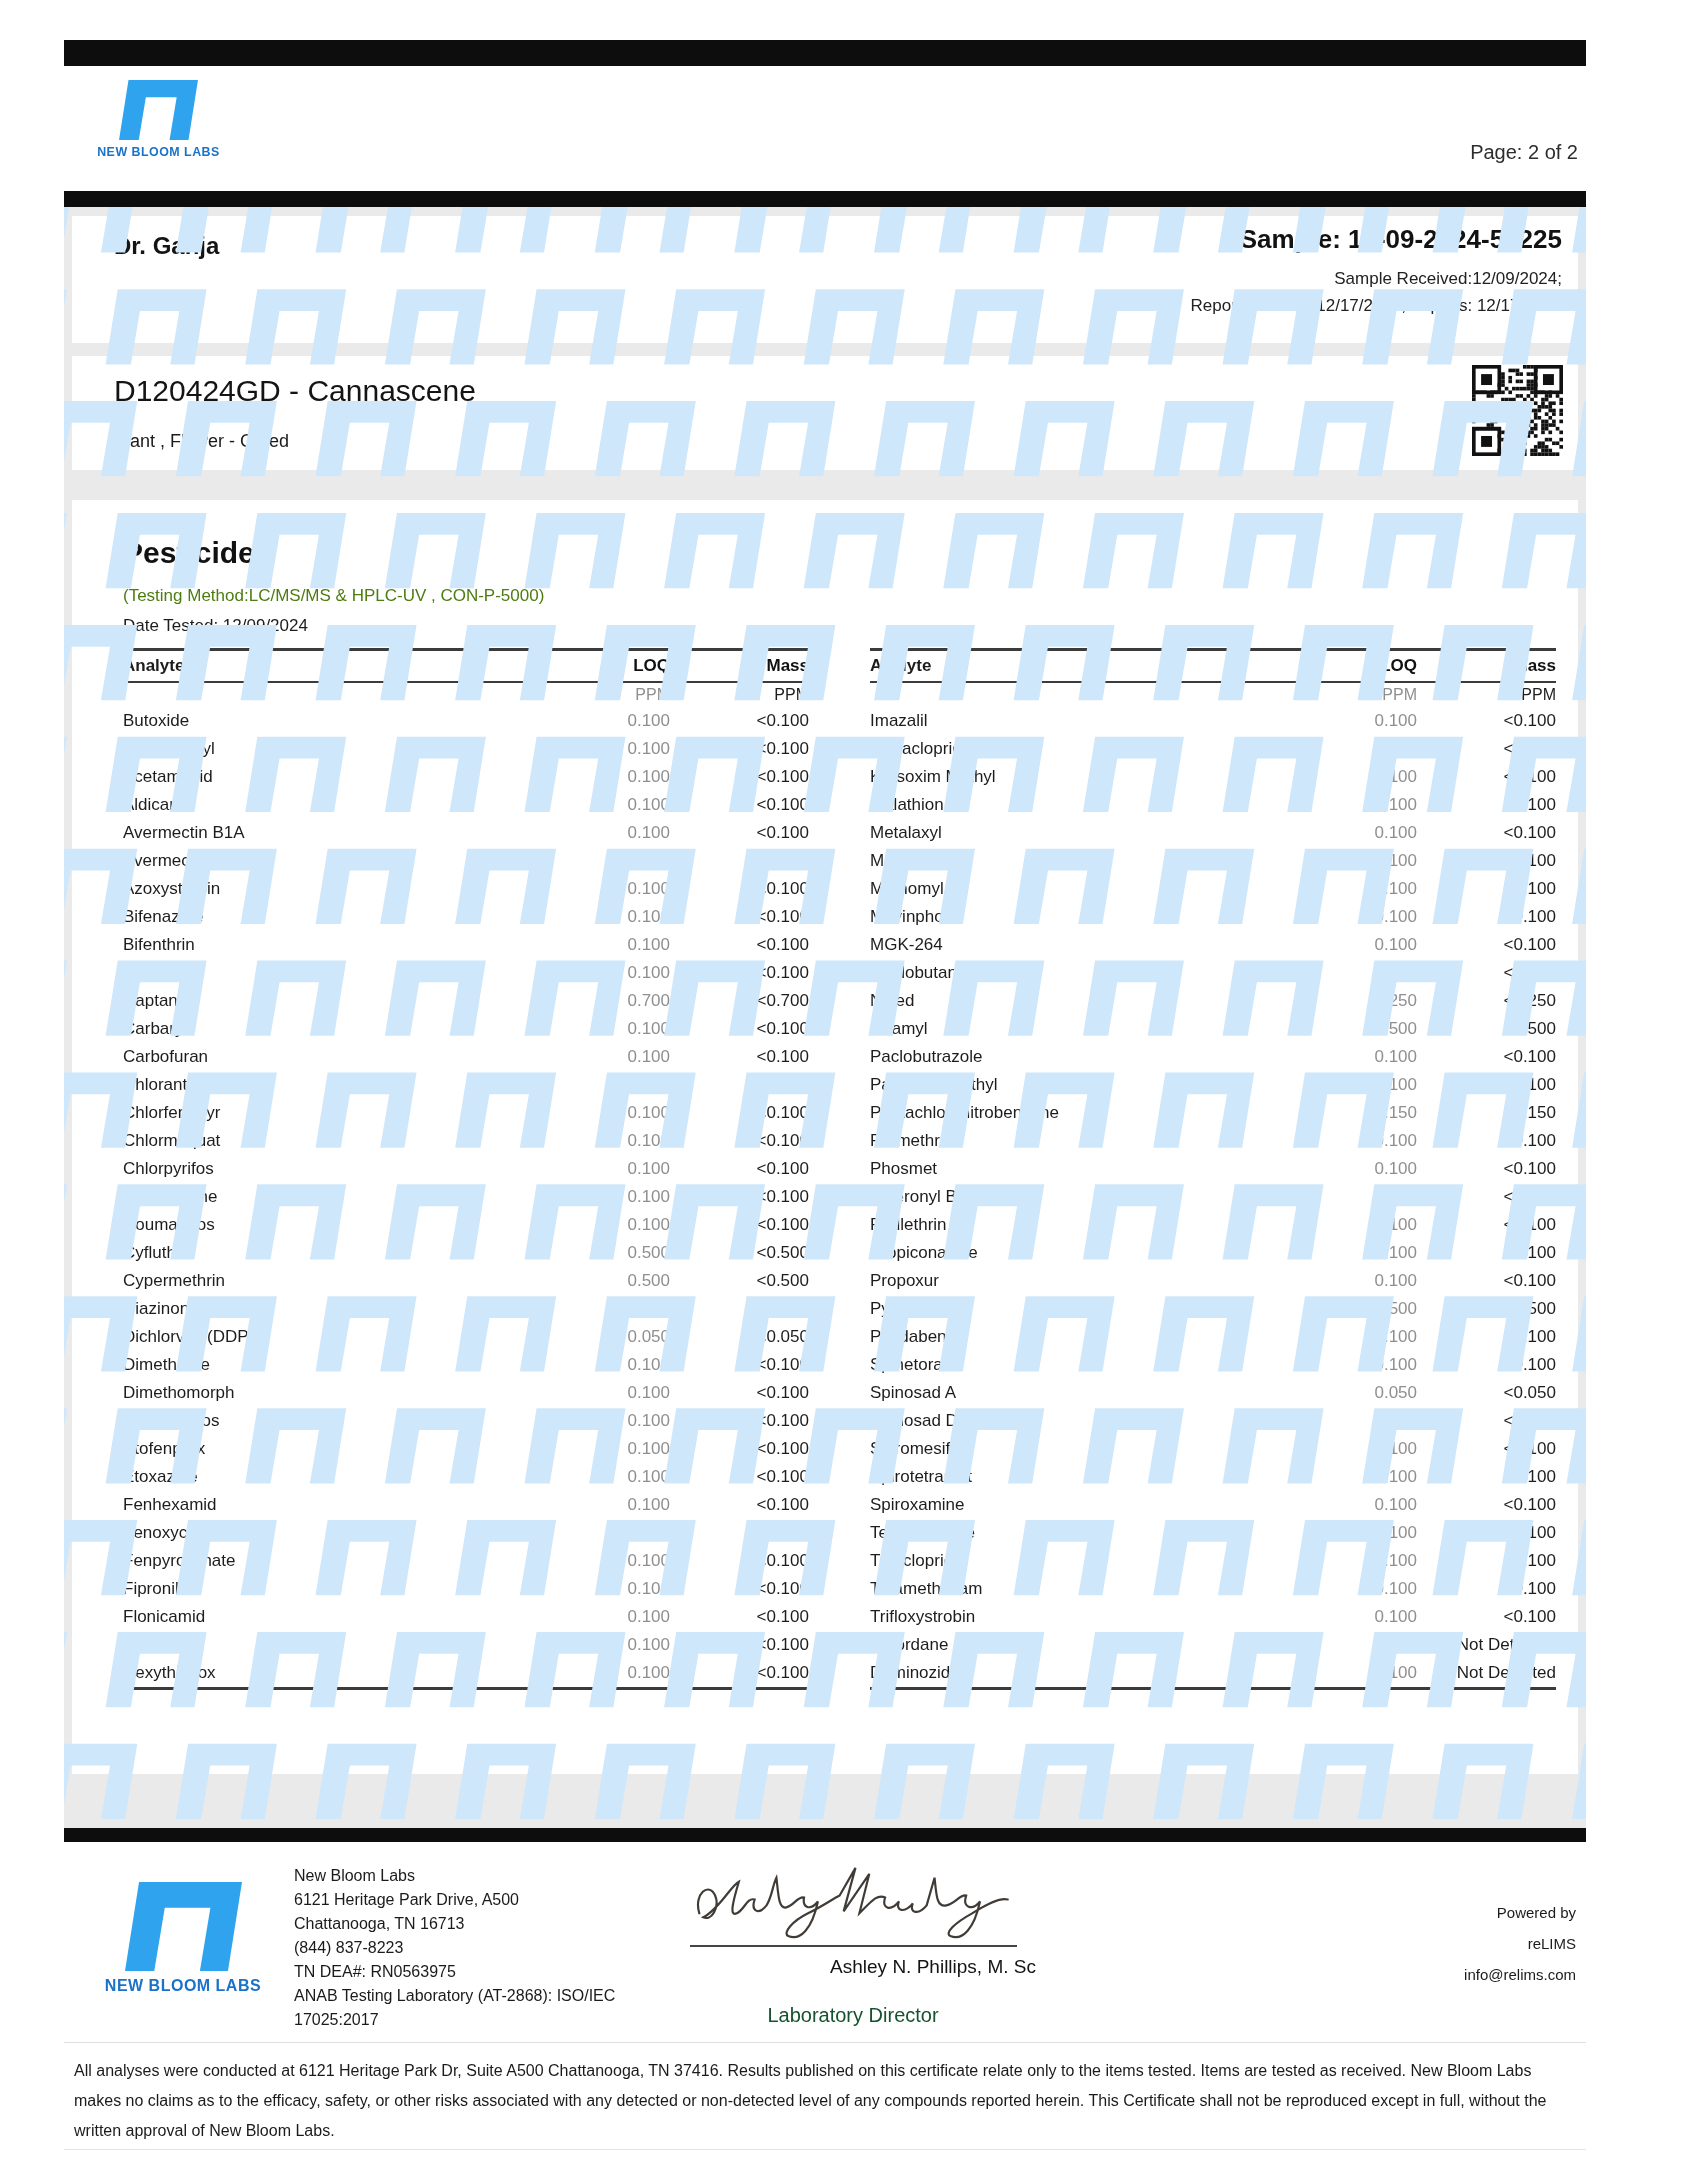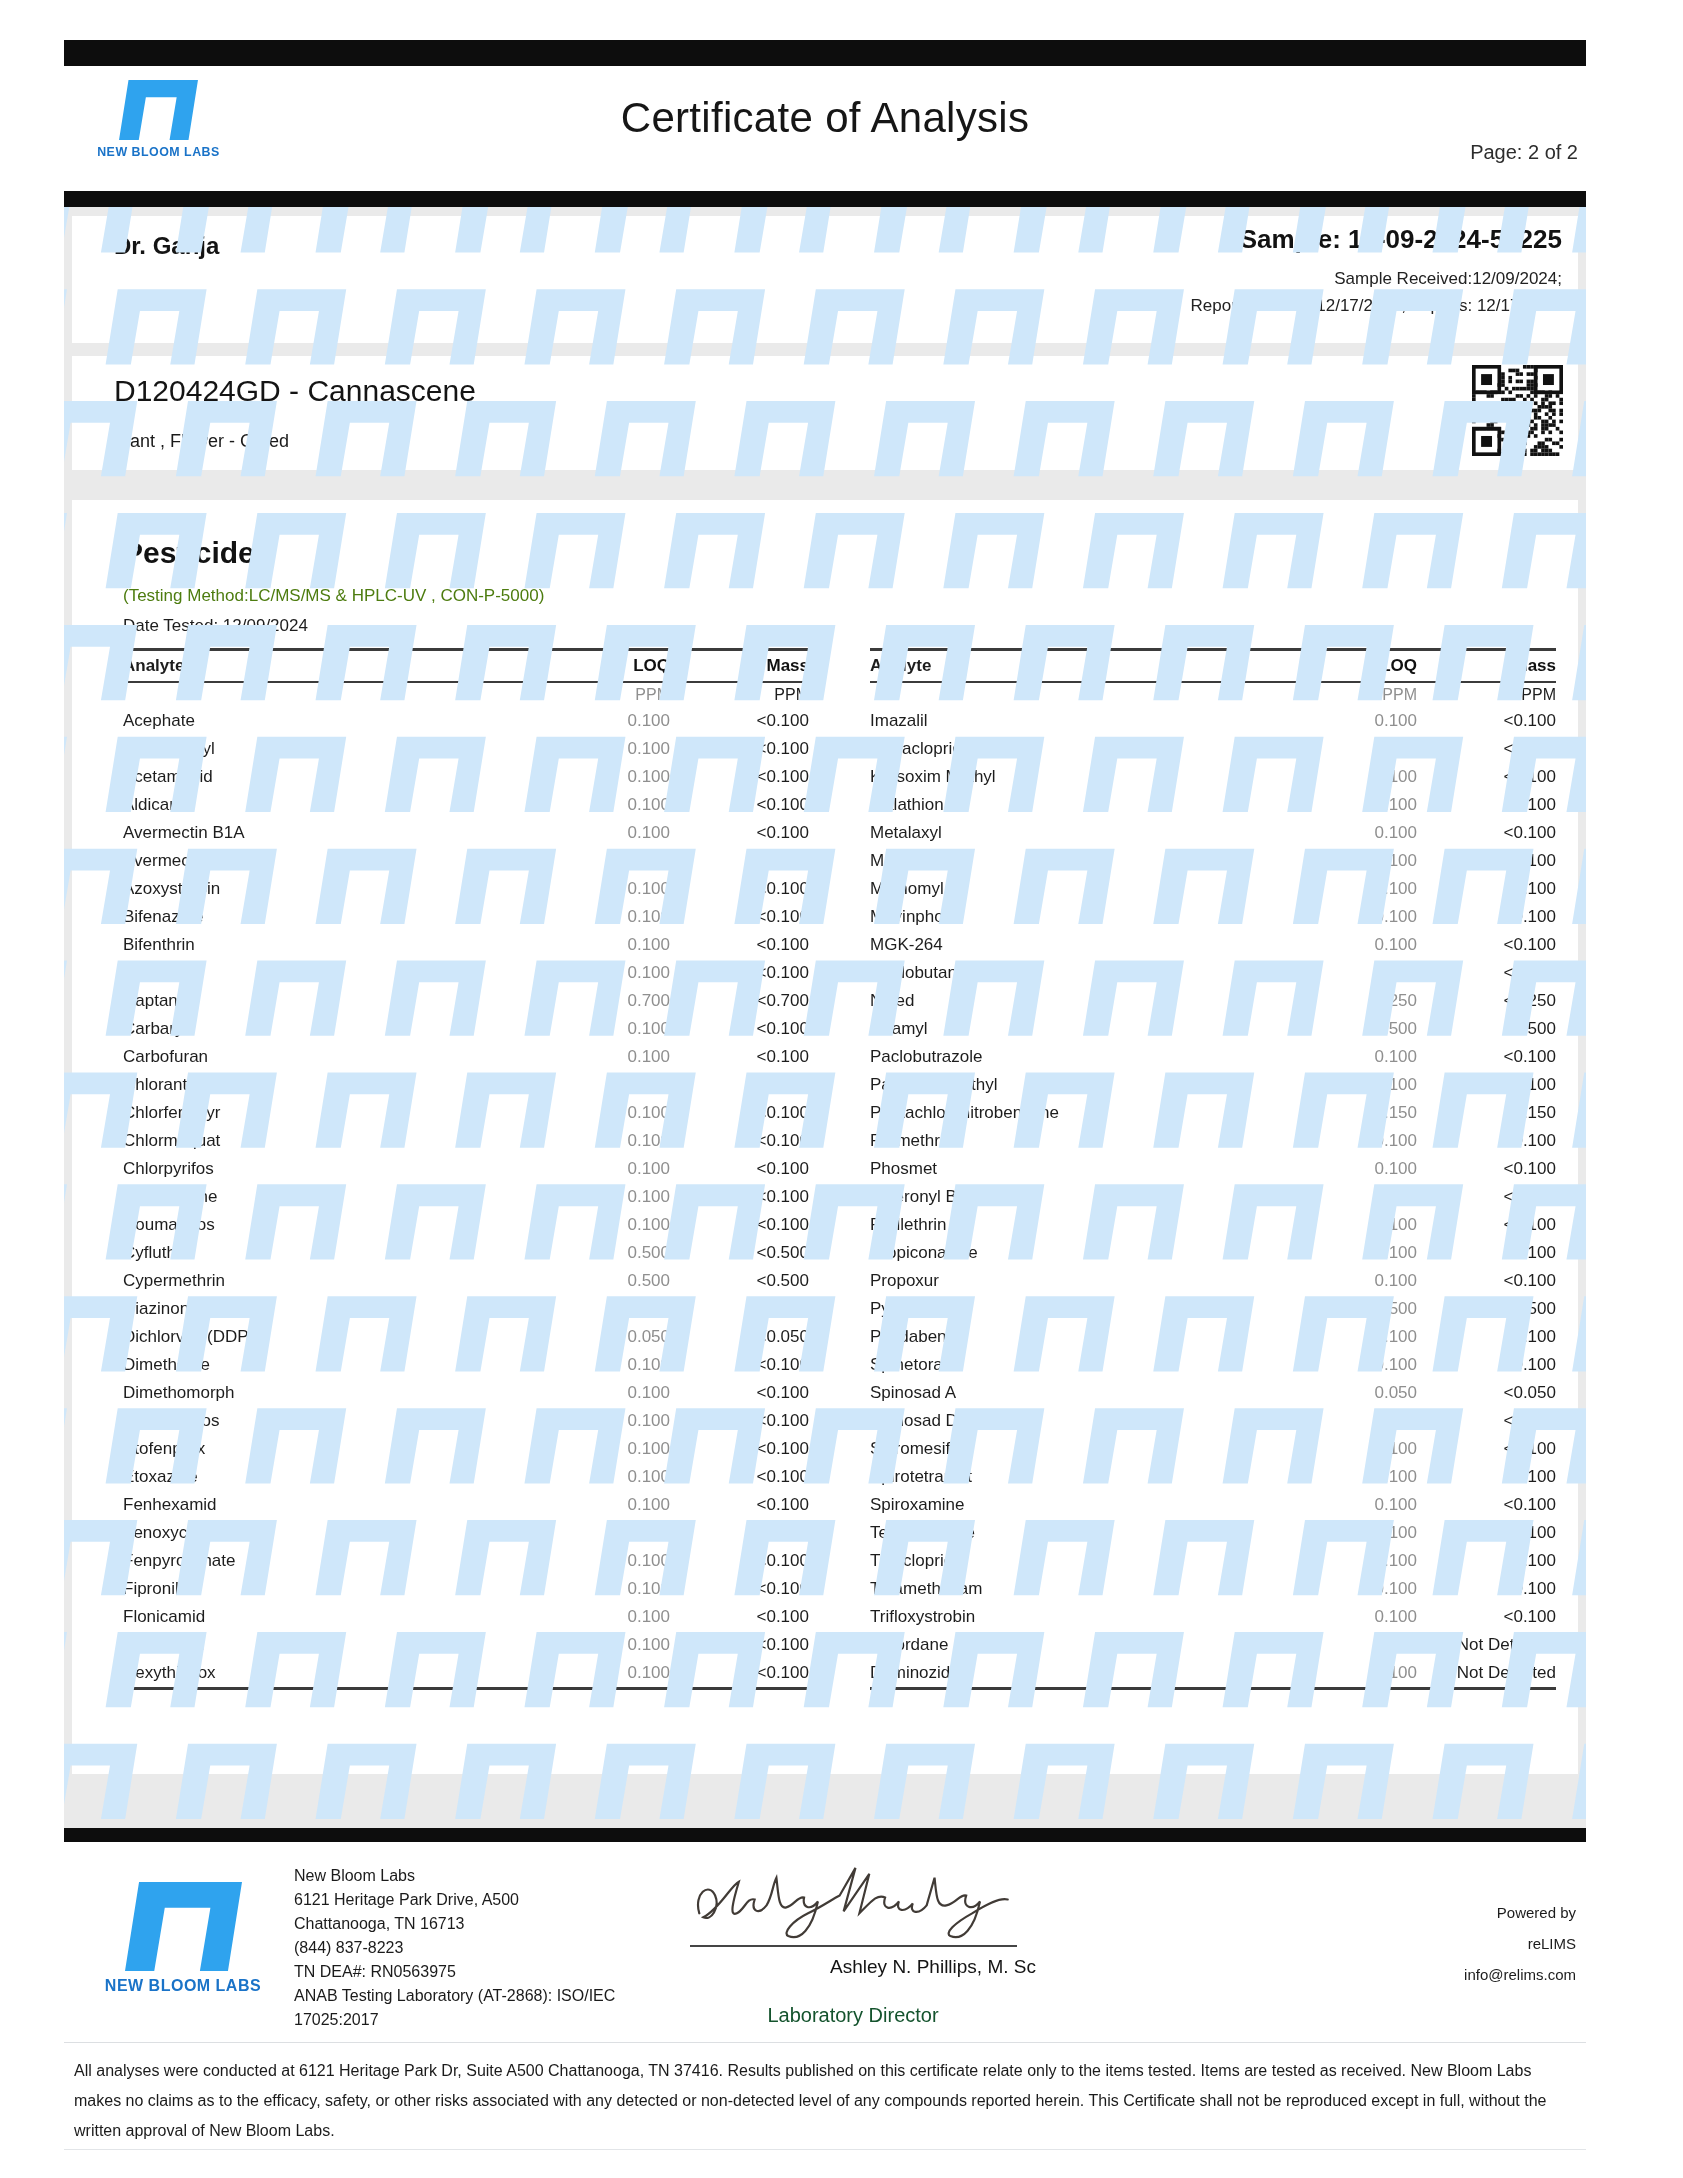--- a/index.html
+++ b/index.html
@@ -78,21 +78,20 @@
 
   <div class="bar"></div>
 
   <div class="hdr">
     <div class="logo-block">
       <svg width="79" height="60" viewBox="0 0 100 76">
         <path d="M12,0 L100,0 L88,76 L64,76 L73,22 L34,22 L25,76 L0,76 Z" fill="#2fa3ee"></path>
       </svg>
       <div class="brand-text">NEW BLOOM LABS</div>
     </div>
-    <div class="coa-title">Certificate of Analysis</div>
     <div class="page-info">Page: 2 of 2</div>
   </div>
 
   <div class="bar mid"></div>
 
   <div class="doc-body">
 
     <div class="panel client">
       <div class="client-name">Dr. Ganja</div>
       <div class="sample-block">
@@ -358,21 +357,21 @@
             <div class="c-loq">LOQ</div>
             <div class="c-mass">Mass</div>
           </div>
           <div class="ppm-row">
             <div class="c-analyte"></div>
             <div class="c-loq">PPM</div>
             <div class="c-mass">PPM</div>
           </div>
           <div class="rows" id="rows-left">
               <div class="row">
-                <div class="c-analyte">Acephate</div>
+                <div class="c-analyte">Butoxide</div>
                 <div class="c-loq">0.100</div>
                 <div class="c-mass">&lt;0.100</div>
               </div>
               <div class="row">
                 <div class="c-analyte">Acequinocyl</div>
                 <div class="c-loq">0.100</div>
                 <div class="c-mass">&lt;0.100</div>
               </div>
               <div class="row">
                 <div class="c-analyte">Acetamiprid</div>

